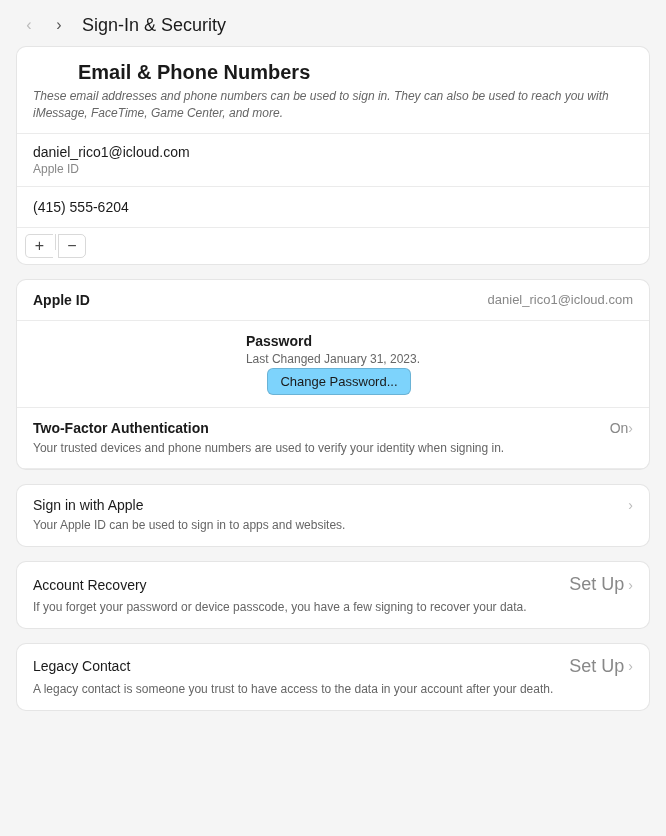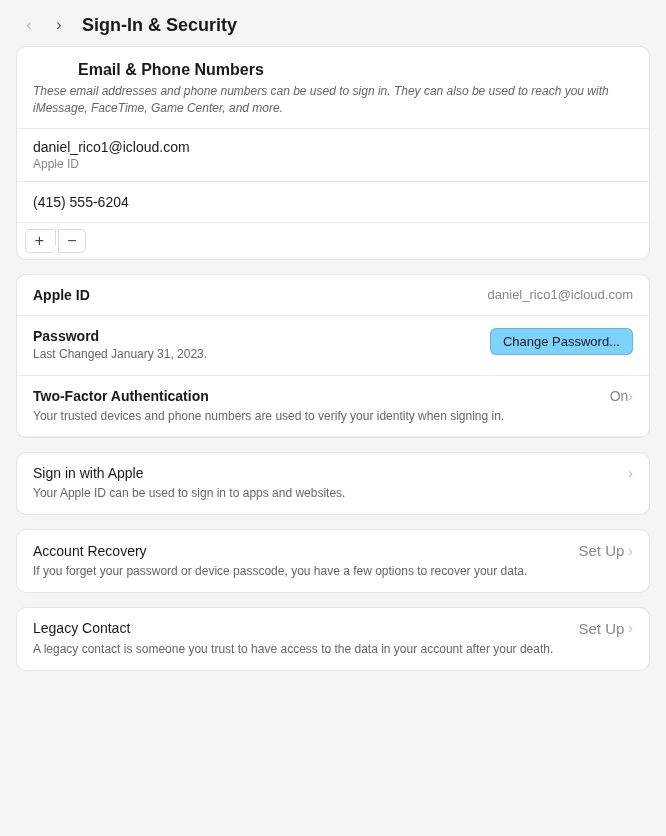--- a/index.html
+++ b/index.html
@@ -47,21 +47,21 @@
       border-radius: 4px;
     }
 
     .nav-btn.disabled {
       color: #bbb;
       cursor: default;
     }
 
     .header-title {
       font-size: 18px;
-      font-weight: 700;
+      font-weight: 400;
       color: #1a1a1a;
       margin-left: 6px;
     }
 
     
     .content {
       flex: 1;
       padding: 0 16px 16px 16px;
       overflow-y: auto;
       display: flex;
@@ -77,21 +77,21 @@
       border: 1px solid rgba(0,0,0,0.1);
     }
 
     
     .card-header {
       padding: 14px 16px 10px 16px;
       border-bottom: 1px solid rgba(0,0,0,0.08);
     }
 
     .card-title {
-      font-size: 16px;
+      font-size: 20px;
       font-weight: 600;
       color: #1a1a1a;
       margin-bottom: 4px;
       padding-left: 45px;
     }
 
     .card-description {
       font-size: 12px;
       color: #666;
       line-height: 1.45;
@@ -180,23 +180,24 @@
       padding: 5px 12px;
       font-size: 13px;
       color: #1a1a1a;
       cursor: pointer;
       font-family: inherit;
     }
 
     
     .password-row {
       display: flex;
-      align-items: flex-start;
+      align-items: center;
       padding: 12px 16px;
       border-bottom: 1px solid rgba(0,0,0,0.08);
+      flex-direction: column;
     }
 
     .password-row-left {
       flex: 1;
     }
 
     .password-row-right {
       flex-shrink: 0;
       margin-left: 12px;
       display: flex;
@@ -283,21 +284,21 @@
       flex: 1;
     }
 
     .clickable-row-right {
       display: flex;
       align-items: center;
       gap: 4px;
     }
 
     .clickable-row-action {
-      font-size: 15px;
+      font-size: 18px;
       color: #888;
     }
 
     .clickable-row-desc {
       font-size: 12px;
       color: #666;
       line-height: 1.4;
       margin-top: 4px;
     }
 
@@ -387,21 +388,21 @@
 
     <div class="card">
       <div class="clickable-row">
         <div class="clickable-row-top">
           <span class="clickable-row-label">Account Recovery</span>
           <div class="clickable-row-right">
             <span class="clickable-row-action">Set Up</span>
             <span class="chevron">›</span>
           </div>
         </div>
-        <div class="clickable-row-desc">If you forget your password or device passcode, you have a few options to recover your data.</div>
+        <div class="clickable-row-desc">If you forget your password or device passcode, you have a few signing to recover your data.</div>
       </div>
     </div>
 
     <div class="card">
       <div class="clickable-row">
         <div class="clickable-row-top">
           <span class="clickable-row-label">Legacy Contact</span>
           <div class="clickable-row-right">
             <span class="clickable-row-action">Set Up</span>
             <span class="chevron">›</span>

